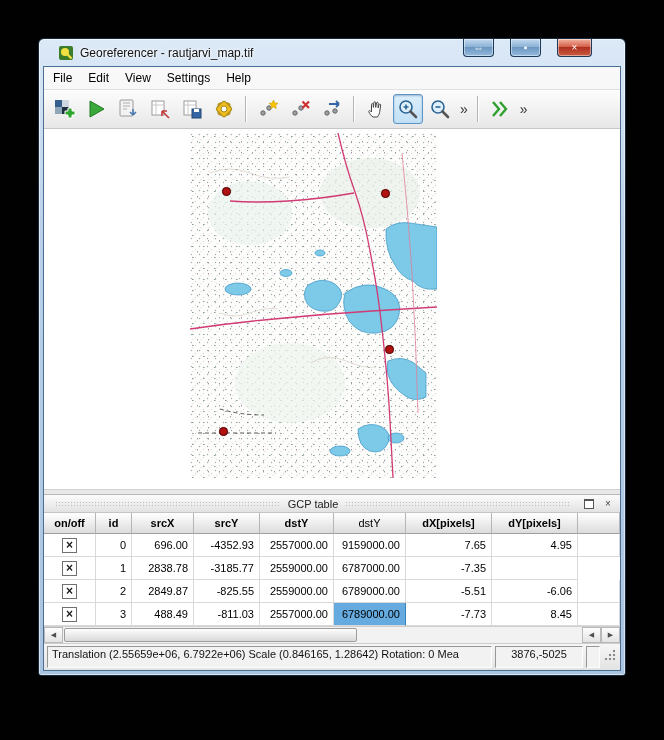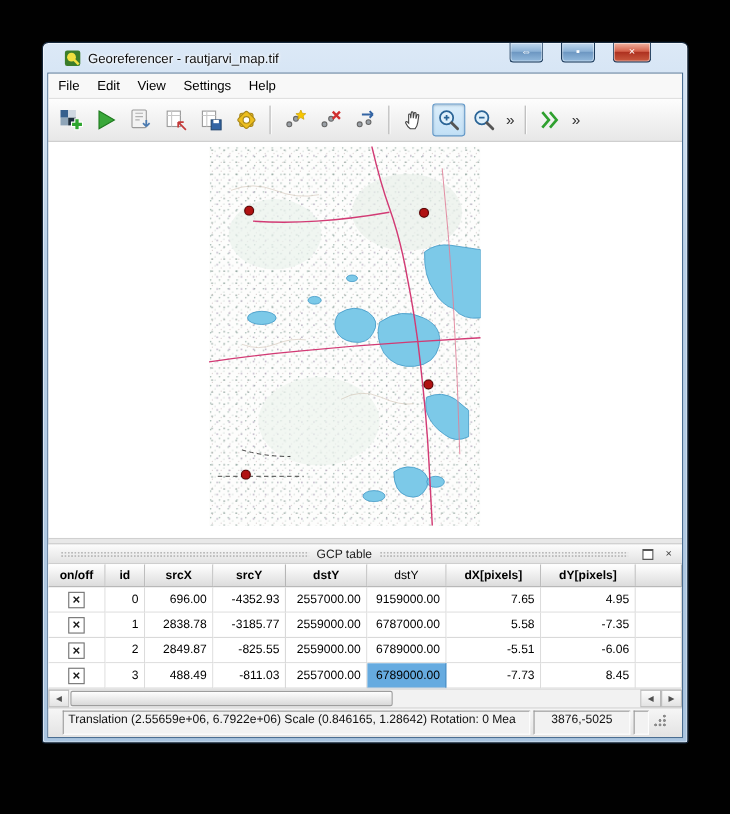--- a/index.html
+++ b/index.html
@@ -81,21 +81,21 @@
     font-size:12px;font-weight:bold;line-height:12px;text-align:center;color:#1a1a1a;}
   
   .hscroll{height:16px;flex:0 0 auto;background:#f2f2f2;border-top:1px solid #cfcfcf;
     display:flex;align-items:stretch;}
   .sbtn{width:17px;display:flex;align-items:center;justify-content:center;font-size:7px;color:#505050;
     background:linear-gradient(#fdfdfd,#e3e3e3);border:1px solid #b9b9b9;}
   .strack{flex:1;position:relative;background:#f2f2f2;}
   .sthumb{position:absolute;left:1px;top:1px;bottom:1px;width:56%;
     background:linear-gradient(#fefefe,#d9d9d9);border:1px solid #9d9d9d;border-radius:2px;}
   
-  .statusbar{height:22px;flex:0 0 auto;display:flex;align-items:stretch;gap:3px;padding:2px 13px;
+  .statusbar{height:22px;flex:0 0 auto;display:flex;align-items:stretch;gap:3px;padding:2px 3px;
     background:linear-gradient(#f6f6f6,#e3e3e3);border-top:1px solid #cdcdcd;font-size:11px;color:#111;}
   .sunken{border:1px solid;border-color:#979797 #fdfdfd #fdfdfd #979797;background:#f2f2f2;}
   .status-msg{flex:1;min-width:0;padding:0 4px;line-height:15px;white-space:nowrap;overflow:hidden;}
   .status-coords{width:86px;text-align:center;line-height:15px;}
   .status-mini{width:12px;}
   .size-grip{width:14px;background:
     radial-gradient(circle at 11px 13px,#8a8a8a 1px,transparent 1.6px),
     radial-gradient(circle at 7px 13px,#8a8a8a 1px,transparent 1.6px),
     radial-gradient(circle at 3px 13px,#8a8a8a 1px,transparent 1.6px),
     radial-gradient(circle at 11px 9px,#8a8a8a 1px,transparent 1.6px),
@@ -328,21 +328,20 @@
 
         <div class="trow">
           <div class="td c-on">
               <span class="checkbox">×</span>
             </div>
           <div class="td num">1</div>
           <div class="td num">2838.78</div>
           <div class="td num">-3185.77</div>
           <div class="td num">2559000.00</div>
           <div class="td num">6787000.00</div>
-          <div class="td num">5.58</div>
           <div class="td num">-7.35</div>
           <div class="td"></div>
         </div>
 
         <div class="trow">
           <div class="td c-on">
               <span class="checkbox">×</span>
             </div>
           <div class="td num">2</div>
           <div class="td num">2849.87</div>

